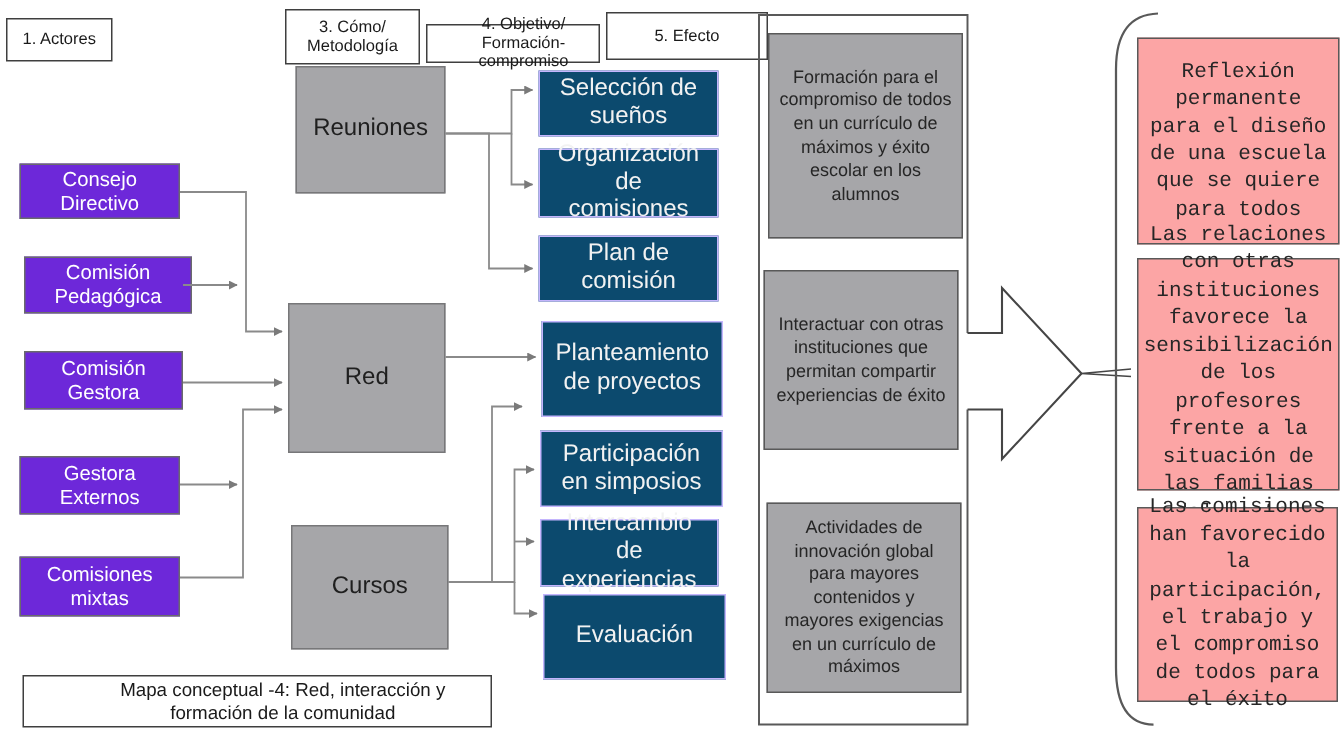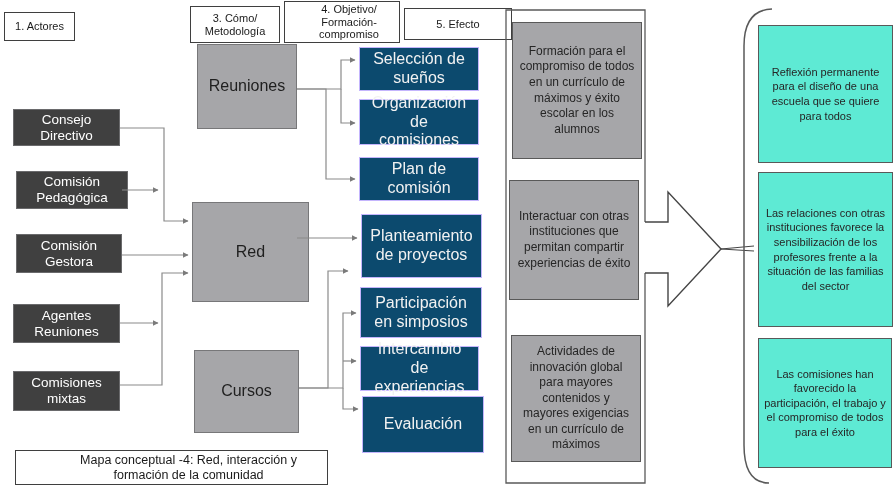--- a/index.html
+++ b/index.html
@@ -6,47 +6,47 @@
   #stage{
     position:relative;width:896px;height:492px;background:#ffffff;overflow:hidden;
     font-family:"Liberation Sans","DejaVu Sans",sans-serif;
     -webkit-font-smoothing:antialiased;
   }
   .box{
     position:absolute;display:flex;align-items:center;justify-content:center;
     text-align:center;box-sizing:border-box;line-height:1.18;
   }
   .hdr{background:#ffffff;border:1px solid #3f3f3f;color:#1a1a1a;font-size:11px;padding:1px 2px;}
-  .actor{background:#404040;border:1px solid #6a6a6c;color:#ffffff;font-size:13.5px;padding:0 0;}
+  .actor{background:#6d28d9;border:1px solid #6a6a6c;color:#ffffff;font-size:13.5px;padding:0 0;}
   .mech{background:#a6a6a9;border:1px solid #777779;color:#1f1f1f;font-size:16px;}
   .method{background:#0c4a6e;border:1px solid #c4b5fd;color:#f2f2f2;font-size:16px;padding:0 10px;}
   .method.tight{padding:0 32px;}
   .obj{background:#a6a6a9;border:1px solid #595959;color:#262626;font-size:12px;padding:0 6px;line-height:1.3;}
-  .eff{background:#5eead4;border:1px solid #595959;color:#262626;font-size:11px;padding:0 5px;line-height:1.32;}
+  .eff{background:#fca5a5;border:1px solid #595959;color:#262626;font-size:14px;padding:0 5px;line-height:1.32;font-family:Liberation Mono, monospace;}
   .caption{background:#ffffff;border:1px solid #3f3f3f;color:#1a1a1a;font-size:12.5px;padding:1px 6px;}
   #wires{position:absolute;left:0;top:0;pointer-events:none;}
 </style>
 </head>
 <body>
 
 <div id="stage">
 
   <div class="box hdr" style="left:4px;top:12px;width:71px;height:29px;">1. Actores</div>
   <div class="box hdr" style="left:190px;top:6px;width:90px;height:37px;">3. Cómo/ Metodología</div>
-  <div class="box hdr" style="left:284px;top:1px;width:116px;height:42px;padding-left:16px;">4. Objetivo/ Formación- compromiso</div>
+  <div class="box hdr" style="left:284px;top:16px;width:116px;height:26px;padding-left:16px;">4. Objetivo/ Formación- compromiso</div>
   <div class="box hdr" style="left:404px;top:8px;width:108px;height:32px;">5. Efecto</div>
 
   <div class="box actor" style="left:13px;top:109px;width:107px;height:37px;">Consejo Directivo</div>
   <div class="box actor" style="left:16px;top:171px;width:112px;height:38px;">Comisión Pedagógica</div>
   <div class="box actor" style="left:16px;top:234px;width:106px;height:39px;">Comisión Gestora</div>
-  <div class="box actor" style="left:13px;top:304px;width:107px;height:39px;">Agentes Reuniones</div>
+  <div class="box actor" style="left:13px;top:304px;width:107px;height:39px;">Gestora Externos</div>
   <div class="box actor" style="left:13px;top:371px;width:107px;height:40px;">Comisiones mixtas</div>
 
   <div class="box mech" style="left:197px;top:44px;width:100px;height:85px;">Reuniones</div>
-  <div class="box mech" style="left:192px;top:202px;width:117px;height:100px;">Red</div>
+  <div class="box mech" style="left:192px;top:202px;width:105px;height:100px;">Red</div>
   <div class="box mech" style="left:194px;top:350px;width:105px;height:83px;">Cursos</div>
 
   <div class="box method" style="left:359px;top:47px;width:120px;height:44px;">Selección de sueños</div>
   <div class="box method" style="left:359px;top:99px;width:120px;height:46px;">Organización de comisiones</div>
   <div class="box method tight" style="left:359px;top:157px;width:120px;height:44px;">Plan de comisión</div>
   <div class="box method" style="left:361px;top:214px;width:121px;height:64px;">Planteamiento de proyectos</div>
   <div class="box method" style="left:360px;top:287px;width:122px;height:51px;">Participación en simposios</div>
   <div class="box method" style="left:360px;top:346px;width:119px;height:45px;">Intercambio de experiencias</div>
   <div class="box method" style="left:362px;top:396px;width:122px;height:57px;">Evaluación</div>
 

